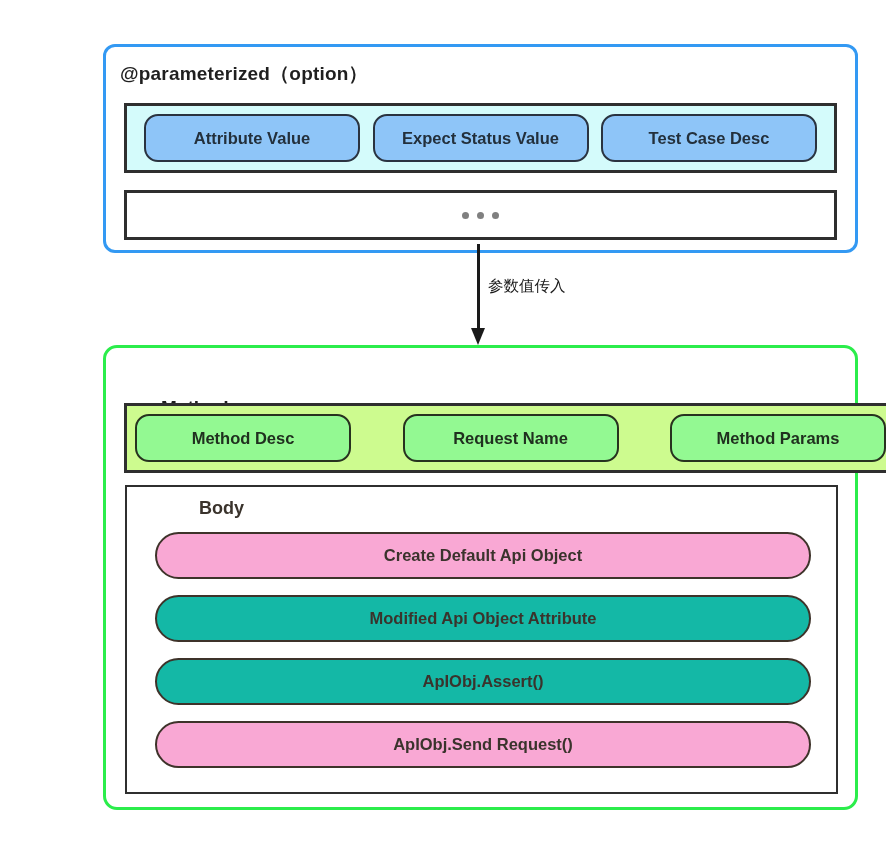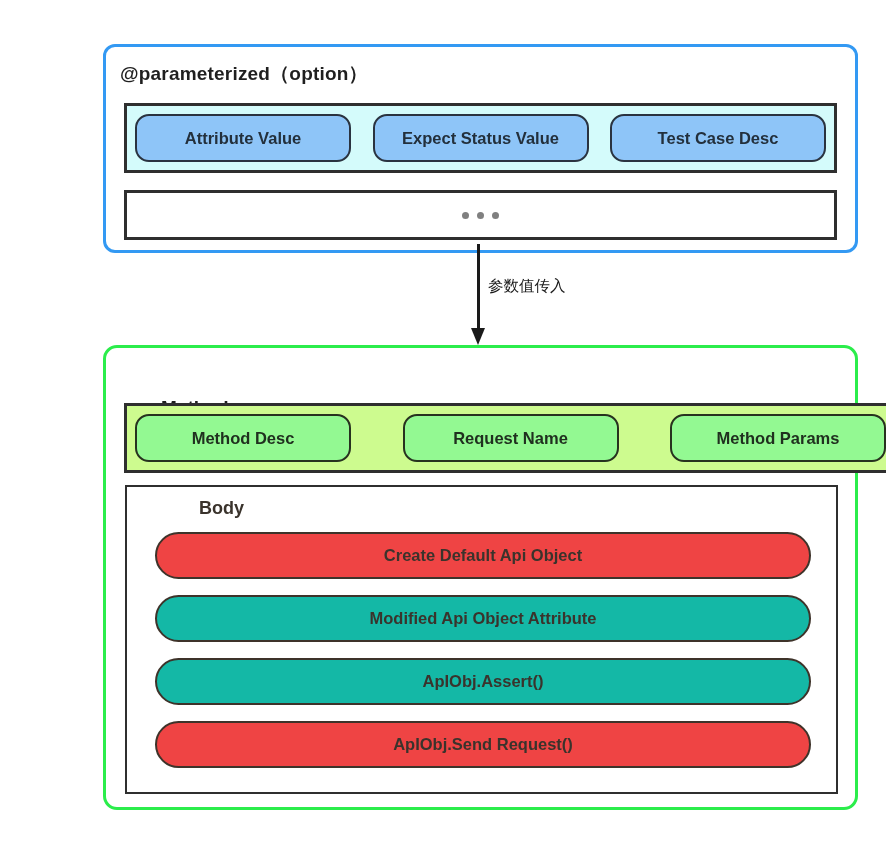--- a/index.html
+++ b/index.html
@@ -44,21 +44,21 @@
     left: 18px;
     top: 56px;
     width: 713px;
     height: 70px;
     box-sizing: border-box;
     border: 3px solid #2f2f2f;
     background: #d4fbfb;
     display: flex;
     align-items: center;
     justify-content: space-between;
-    padding: 0 8px;
+    padding: 0 17px;
   }
   .pill-blue {
     width: 216px;
     height: 48px;
     box-sizing: border-box;
     border: 2.5px solid #2a3340;
     border-radius: 14px;
     background: #8ec5f8;
     display: flex;
     align-items: center;
@@ -214,21 +214,21 @@
     border: 2.5px solid #3e332a;
     border-radius: 24px;
     display: flex;
     align-items: center;
     justify-content: center;
     font-size: 16.5px;
     font-weight: bold;
     color: #3a332c;
     white-space: nowrap;
   }
-  .pill-step.dark { background: #ef4444; }
+  .pill-step.dark { background: #f9a8d4; }
   .pill-step.light { background: #14b8a6; }
 </style>
 </head>
 <body>
 
 <div class="param-card">
 
   <div class="param-title">@parameterized（option）</div>
 
   <div class="param-row">

